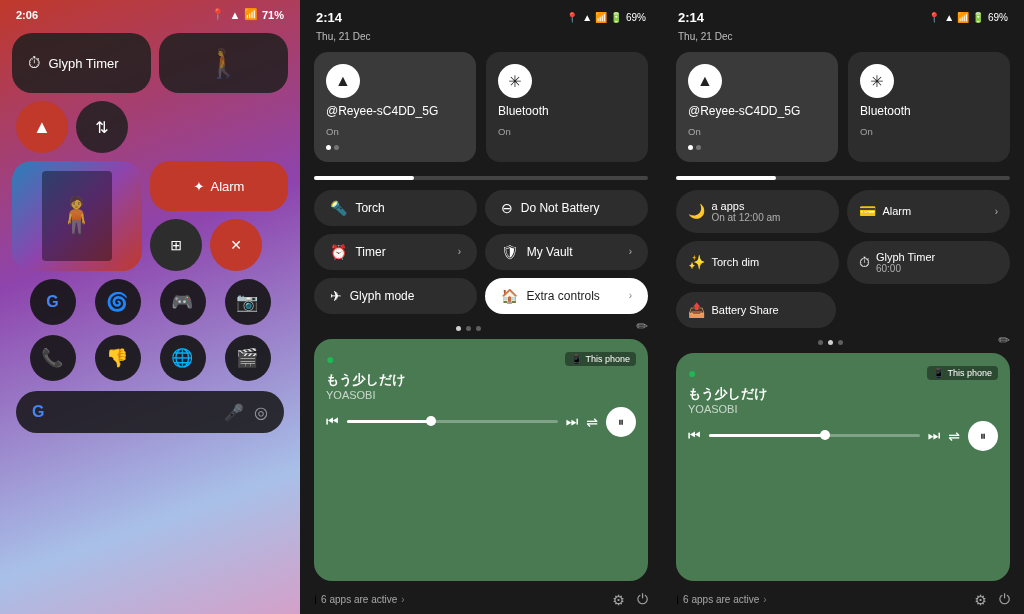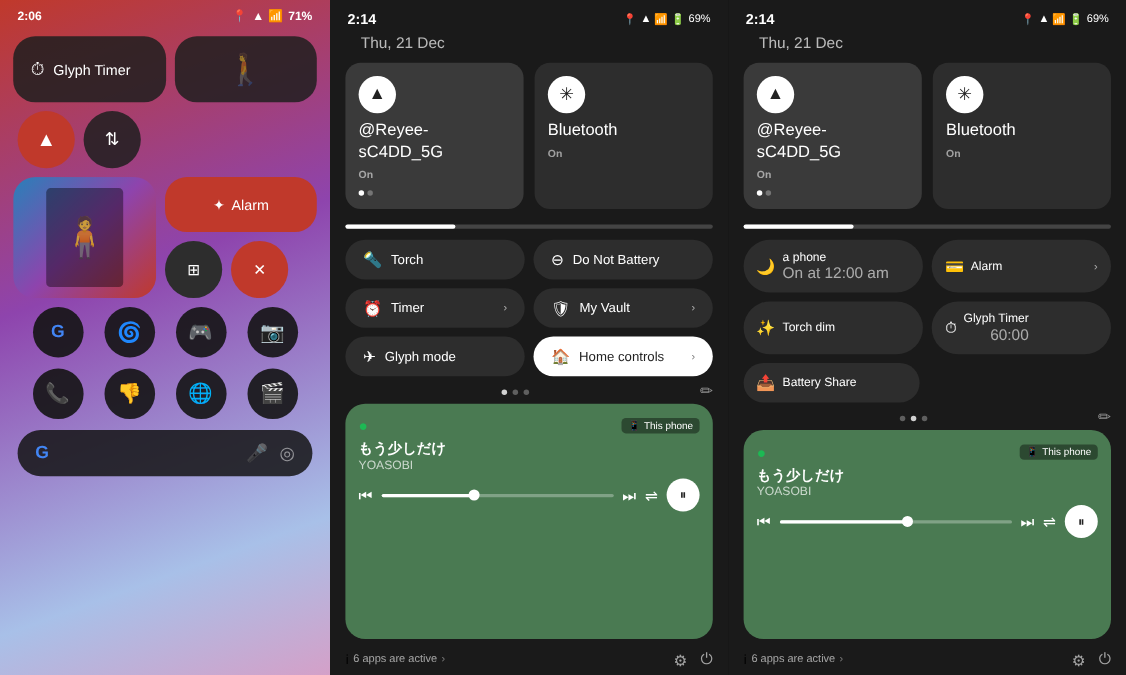--- a/index.html
+++ b/index.html
@@ -207,23 +207,23 @@
     }
 
     .status-icons-right {
       display: flex;
       gap: 3px;
       align-items: center;
       font-size: 10px;
     }
 
     .status-date {
-      font-size: 14px;
+      font-size: 10px;
       color: rgba(255,255,255,0.7);
-      padding: 0 28px;
+      padding: 0 16px;
     }
 
     
     .quick-tiles {
       display: flex;
       gap: 10px;
       padding: 10px 14px;
     }
 
     .quick-tile {
@@ -247,29 +247,28 @@
       border-radius: 50%;
       display: flex;
       align-items: center;
       justify-content: center;
       font-size: 16px;
       color: #222;
     }
 
     .tile-label {
       color: white;
-      font-size: 15px;
+      font-size: 12px;
       font-weight: 500;
       line-height: 1.3;
     }
 
     .tile-sublabel {
       color: rgba(255,255,255,0.55);
       font-size: 9.5px;
-      font-weight: bold;
     }
 
     .tile-dots {
       display: flex;
       gap: 3px;
       margin-top: 2px;
     }
 
     .tile-dot {
       width: 5px;
@@ -525,23 +524,22 @@
       display: flex;
       flex-direction: column;
     }
 
     .glyph-timer-label {
       font-size: 11px;
       color: white;
     }
 
     .glyph-timer-time {
-      font-size: 14px;
+      font-size: 10px;
       color: rgba(255,255,255,0.6);
-      text-align: right;
     }
   </style>
 </head>
 <body>
 
 <div class="phone1">
 
   <div class="phone1-status-bar">
     <span>2:06</span>
     <div class="phone1-status-icons">
@@ -698,21 +696,21 @@
         <span class="ctrl-btn-arrow">›</span>
       </div>
     </div>
     <div class="controls-row">
       <div class="ctrl-btn">
         <span class="ctrl-btn-icon">✈</span>
         <span>Glyph mode</span>
       </div>
       <div class="ctrl-btn home-controls">
         <span class="ctrl-btn-icon">🏠</span>
-        <span>Home controls</span>
+        <span>Extra controls</span>
         <span class="ctrl-btn-arrow">›</span>
       </div>
     </div>
   </div>
 
   <div style="display:flex;align-items:center;">
     <div class="page-dots" style="flex:1;">
       <div class="page-dot active"></div>
       <div class="page-dot"></div>
       <div class="page-dot"></div>
@@ -795,21 +793,21 @@
 
   <div class="brightness-bar">
     <div class="brightness-fill"></div>
   </div>
 
   <div class="controls-grid">
     <div class="controls-row">
       <div class="ctrl-btn-small">
         <span class="ctrl-btn-icon">🌙</span>
         <div class="glyph-timer-info">
-          <span class="glyph-timer-label">a phone</span>
+          <span class="glyph-timer-label">a apps</span>
           <span class="glyph-timer-time">On at 12:00 am</span>
         </div>
       </div>
       <div class="ctrl-btn-small">
         <span class="ctrl-btn-icon">💳</span>
         <span>Alarm</span>
         <span class="ctrl-btn-arrow">›</span>
       </div>
     </div>
     <div class="controls-row">

